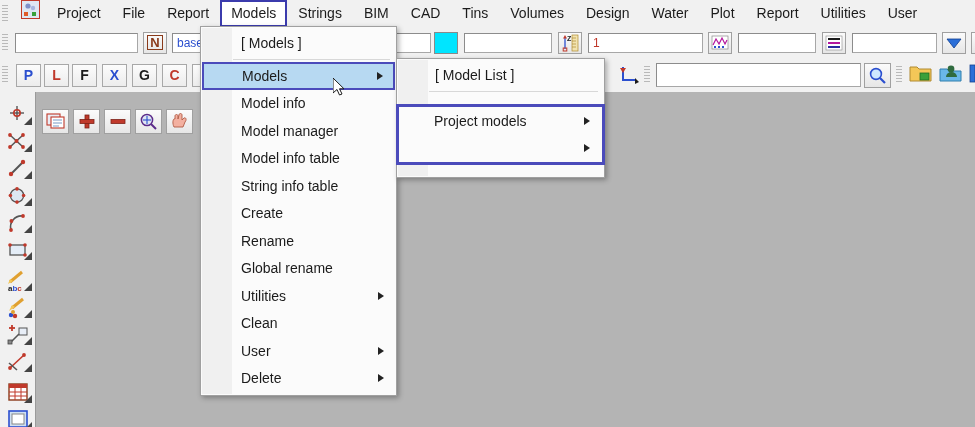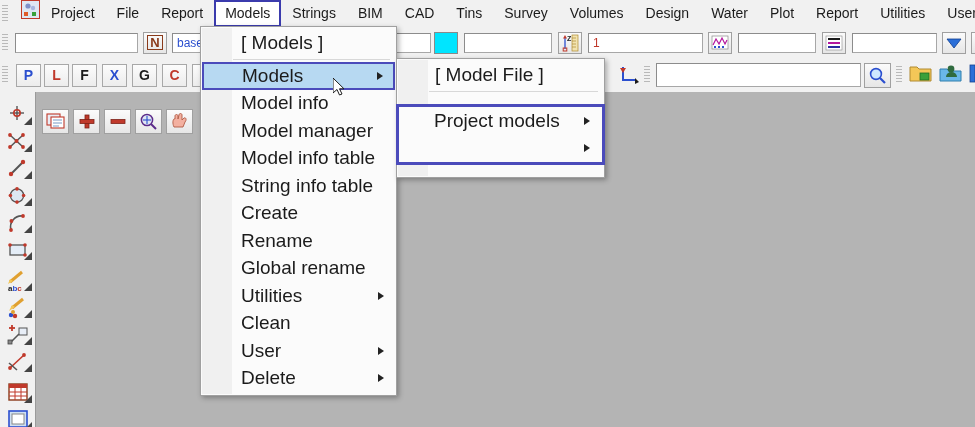--- a/index.html
+++ b/index.html
@@ -79,21 +79,21 @@
     left:200px;top:26px;width:197px;
     background:#fbfbfb;border:1px solid #a0a0a0;
     box-shadow:2px 2px 5px rgba(0,0,0,.3);
     padding:2px 0 3px 0;box-sizing:border-box;
   }
   #dropdown:before{
     content:"";position:absolute;left:1px;top:1px;width:30px;bottom:1px;background:#f0f0f0;
   }
   .ditem{
     position:relative;height:27.5px;display:flex;align-items:center;
-    padding-left:38px;font-size:19px;color:#1b1b1b;box-sizing:border-box;
+    padding-left:38px;font-size:14px;color:#1b1b1b;box-sizing:border-box;
     border:2px solid transparent;
   }
   .ditem.header{color:#1b1b1b;height:28px;}
   .ditem.sel{
     background:#b7d9f2;border-color:#4b4bbb;margin:0 1px;
   }
   .ditem .sub{
     position:absolute;right:10px;top:50%;margin-top:-4px;
     width:0;height:0;border-top:4px solid transparent;border-bottom:4px solid transparent;border-left:6px solid #222;
   }
@@ -130,21 +130,20 @@
   </div>
   <div style="width:6px"></div>
   <div class="menuitem">Project</div>
   <div class="menuitem">File</div>
   <div class="menuitem">Report</div>
   <div class="menuitem active">Models</div>
   <div class="menuitem">Strings</div>
   <div class="menuitem">BIM</div>
   <div class="menuitem">CAD</div>
   <div class="menuitem">Tins</div>
-  <div class="menuitem">Survey</div>
   <div class="menuitem">Volumes</div>
   <div class="menuitem">Design</div>
   <div class="menuitem">Water</div>
   <div class="menuitem">Plot</div>
   <div class="menuitem">Report</div>
   <div class="menuitem">Utilities</div>
   <div class="menuitem">User</div>
 
 </div>
 
@@ -474,21 +473,21 @@
     <span>User</span>
     <span class="sub"></span>
   </div>
   <div class="ditem">
     <span>Delete</span>
     <span class="sub"></span>
   </div>
 </div>
 
 <div class="abs" id="submenu">
-  <div class="ditem header" style="padding-left:36px;">[ Model File ]</div>
+  <div class="ditem header" style="padding-left:36px;">[ Model List ]</div>
   <div class="dsep"></div>
   <div id="subgroup">
     <div class="ditem" style="padding-left:33px;">
       <span>Project models</span>
       <span class="sub"></span>
     </div>
     <div class="ditem" style="padding-left:33px;">
       <span class="sub"></span>
     </div>
   </div>

